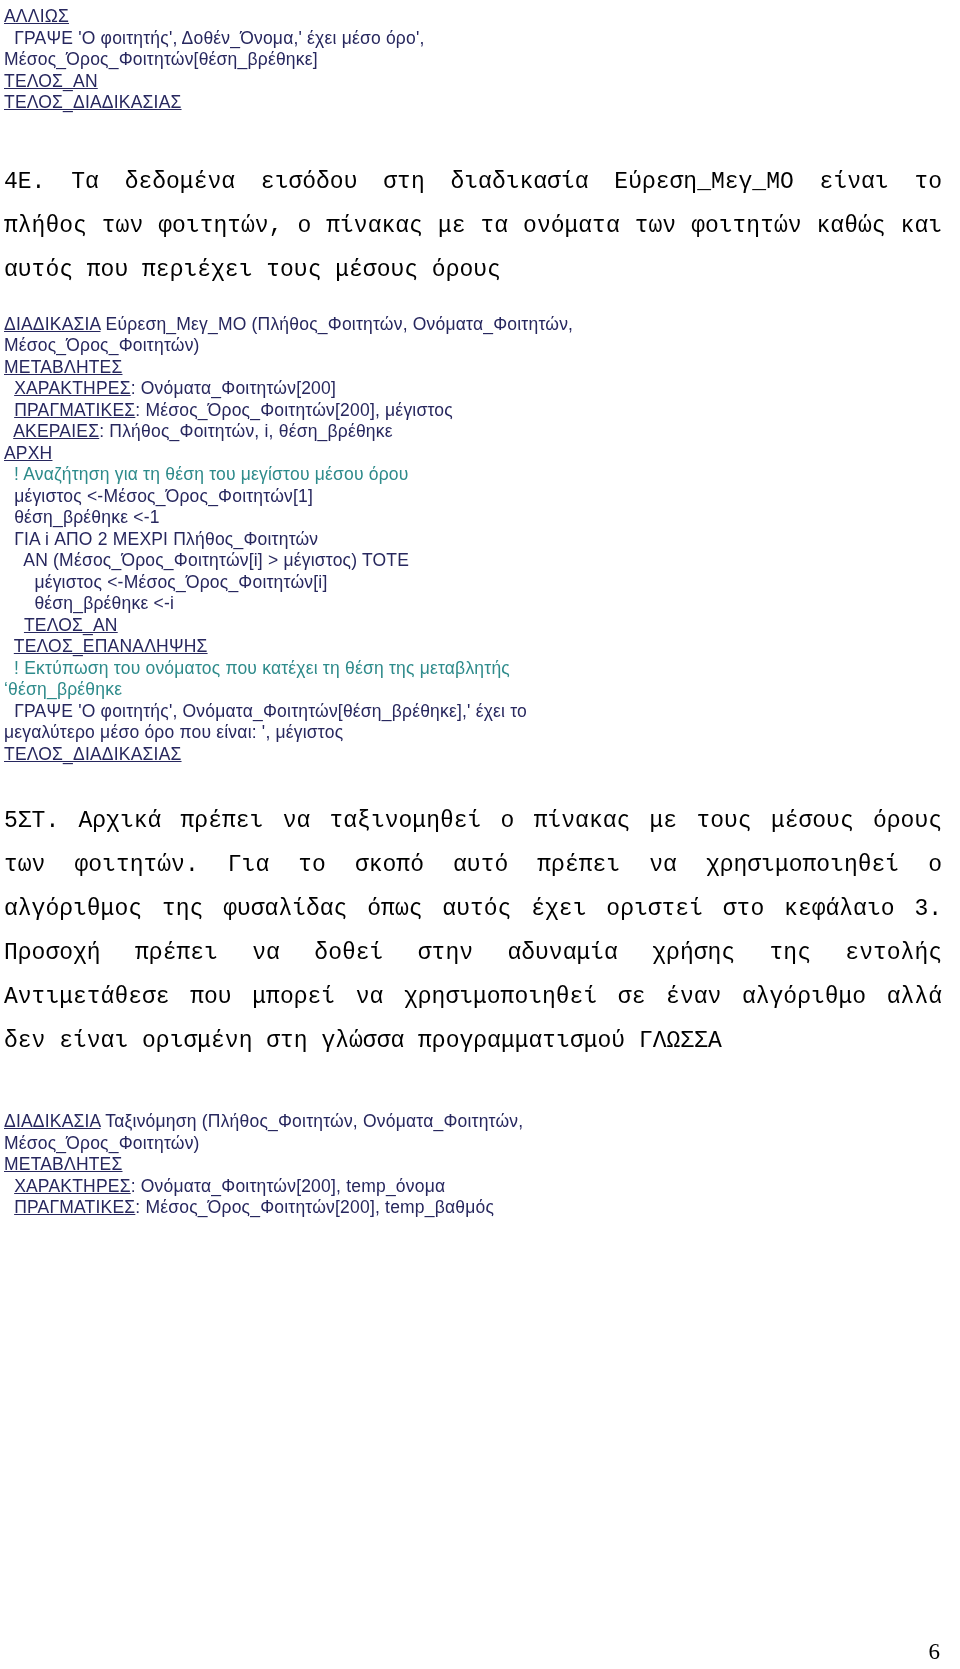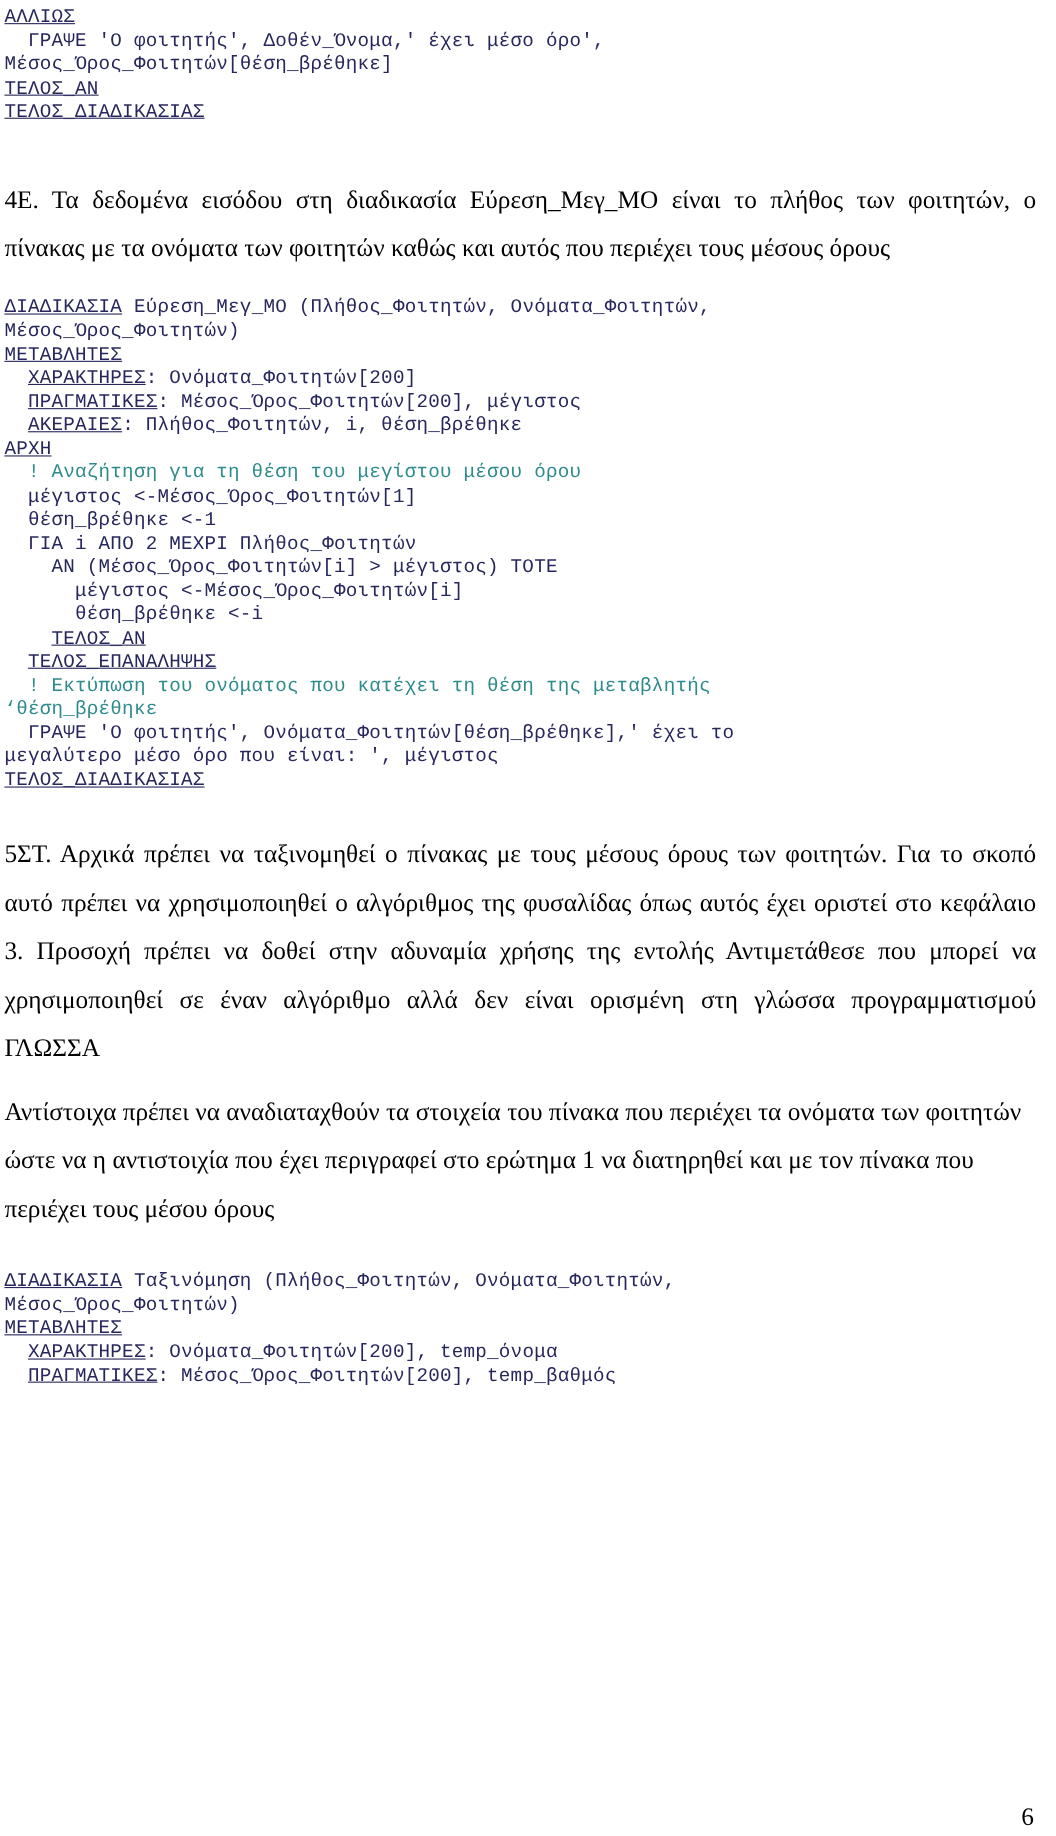--- a/index.html
+++ b/index.html
@@ -21,21 +21,21 @@
   .page {
     position: relative;
     width: 960px;
     height: 1669px;
     padding: 0;
     box-sizing: border-box;
   }
 
   
   .code-block {
-    font-family: Liberation Mono, monospace;
+    font-family: Liberation Sans, sans-serif;
     font-size: 17.5px;
     line-height: 21.5px;
     color: #27275e;
     white-space: pre;
     letter-spacing: 0.2px;
     padding-left: 4px;
   }
 
   .code-line {
     white-space: pre;
@@ -47,21 +47,21 @@
     text-underline-offset: 1px;
   }
 
   .comment {
     color: #2e8b8b;
     margin-top: 41px;
   }
 
   
   .prose {
-    font-family: Liberation Serif, serif;
+    font-family: Liberation Mono, monospace;
     font-size: 23px;
     line-height: 44px;
     color: #000000;
     text-align: justify;
     text-justify: inter-word;
     padding-left: 4px;
     padding-right: 18px;
     margin: 0;
   }
 
@@ -99,21 +99,20 @@
   <div class="gap-m"></div>
 
   <div class="code-block" id="code-evresi"><div class="code-line"><span class="kw">ΔΙΑΔΙΚΑΣΙΑ</span><span> Εύρεση_Μεγ_ΜΟ (Πλήθος_Φοιτητών, Ονόματα_Φοιτητών,</span></div><div class="code-line"><span>Μέσος_Όρος_Φοιτητών)</span></div><div class="code-line"><span class="kw">ΜΕΤΑΒΛΗΤΕΣ</span></div><div class="code-line"><span>  </span><span class="kw">ΧΑΡΑΚΤΗΡΕΣ</span><span>: Ονόματα_Φοιτητών[200]</span></div><div class="code-line"><span>  </span><span class="kw">ΠΡΑΓΜΑΤΙΚΕΣ</span><span>: Μέσος_Όρος_Φοιτητών[200], μέγιστος</span></div><div class="code-line"><span>  </span><span class="kw">ΑΚΕΡΑΙΕΣ</span><span>: Πλήθος_Φοιτητών, i, θέση_βρέθηκε</span></div><div class="code-line"><span class="kw">ΑΡΧΗ</span></div><div class="code-line"><span class="comment">  ! Αναζήτηση για τη θέση του μεγίστου μέσου όρου</span></div><div class="code-line"><span>  </span><span>μέγιστος &lt;-Μέσος_Όρος_Φοιτητών[1]</span></div><div class="code-line"><span>  </span><span>θέση_βρέθηκε &lt;-1</span></div><div class="code-line"><span>  </span><span class="">ΓΙΑ</span><span> i ΑΠΟ 2 ΜΕΧΡΙ Πλήθος_Φοιτητών</span></div><div class="code-line"><span>    </span><span class="">ΑΝ</span><span> (Μέσος_Όρος_Φοιτητών[i] &gt; μέγιστος) ΤΟΤΕ</span></div><div class="code-line"><span>      </span><span>μέγιστος &lt;-Μέσος_Όρος_Φοιτητών[i]</span></div><div class="code-line"><span>      </span><span>θέση_βρέθηκε &lt;-i</span></div><div class="code-line"><span>    </span><span class="kw">ΤΕΛΟΣ_ΑΝ</span></div><div class="code-line"><span>  </span><span class="kw">ΤΕΛΟΣ_ΕΠΑΝΑΛΗΨΗΣ</span></div><div class="code-line"><span class="comment">  ! Εκτύπωση του ονόματος που κατέχει τη θέση της μεταβλητής</span></div><div class="code-line"><span class="comment">‘θέση_βρέθηκε</span></div><div class="code-line"><span>  </span><span class="">ΓΡΑΨΕ</span><span> 'Ο φοιτητής', Ονόματα_Φοιτητών[θέση_βρέθηκε],' έχει το</span></div><div class="code-line"><span>μεγαλύτερο μέσο όρο που είναι: ', μέγιστος</span></div><div class="code-line"><span class="kw">ΤΕΛΟΣ_ΔΙΑΔΙΚΑΣΙΑΣ</span></div></div>
 
   <div class="gap-l"></div>
 
   <p class="prose">5ΣΤ. Αρχικά πρέπει να ταξινομηθεί ο πίνακας με τους μέσους όρους των φοιτητών. Για το σκοπό αυτό πρέπει να χρησιμοποιηθεί ο αλγόριθμος της φυσαλίδας όπως αυτός έχει οριστεί στο κεφάλαιο 3. Προσοχή πρέπει να δοθεί στην αδυναμία χρήσης της εντολής Αντιμετάθεσε που μπορεί να χρησιμοποιηθεί σε έναν αλγόριθμο αλλά δεν είναι ορισμένη στη γλώσσα προγραμματισμού ΓΛΩΣΣΑ</p>
 
   <div class="gap-s"></div>
 
-  <p class="prose prose-noj">Αντίστοιχα πρέπει να αναδιαταχθούν τα στοιχεία του πίνακα που περιέχει τα ονόματα των φοιτητών ώστε να η αντιστοιχία που έχει περιγραφεί στο ερώτημα 1 να διατηρηθεί και με τον πίνακα που περιέχει τους μέσου όρους</p>
 
   <div class="gap-l"></div>
 
   <div class="code-block" id="code-taxinomisi"><div class="code-line"><span class="kw">ΔΙΑΔΙΚΑΣΙΑ</span><span> Ταξινόμηση (Πλήθος_Φοιτητών, Ονόματα_Φοιτητών,</span></div><div class="code-line"><span>Μέσος_Όρος_Φοιτητών)</span></div><div class="code-line"><span class="kw">ΜΕΤΑΒΛΗΤΕΣ</span></div><div class="code-line"><span>  </span><span class="kw">ΧΑΡΑΚΤΗΡΕΣ</span><span>: Ονόματα_Φοιτητών[200], temp_όνομα</span></div><div class="code-line"><span>  </span><span class="kw">ΠΡΑΓΜΑΤΙΚΕΣ</span><span>: Μέσος_Όρος_Φοιτητών[200], temp_βαθμός</span></div></div>
 
   <div class="page-number">6</div>
 
 </div>
 
 </body></html>

